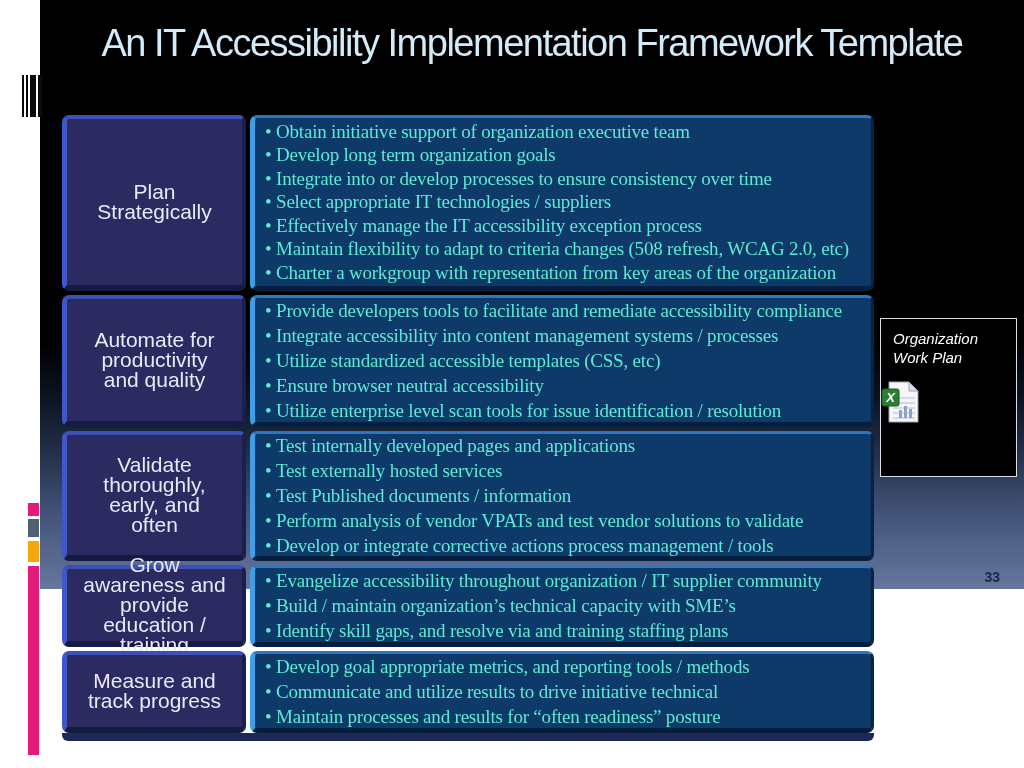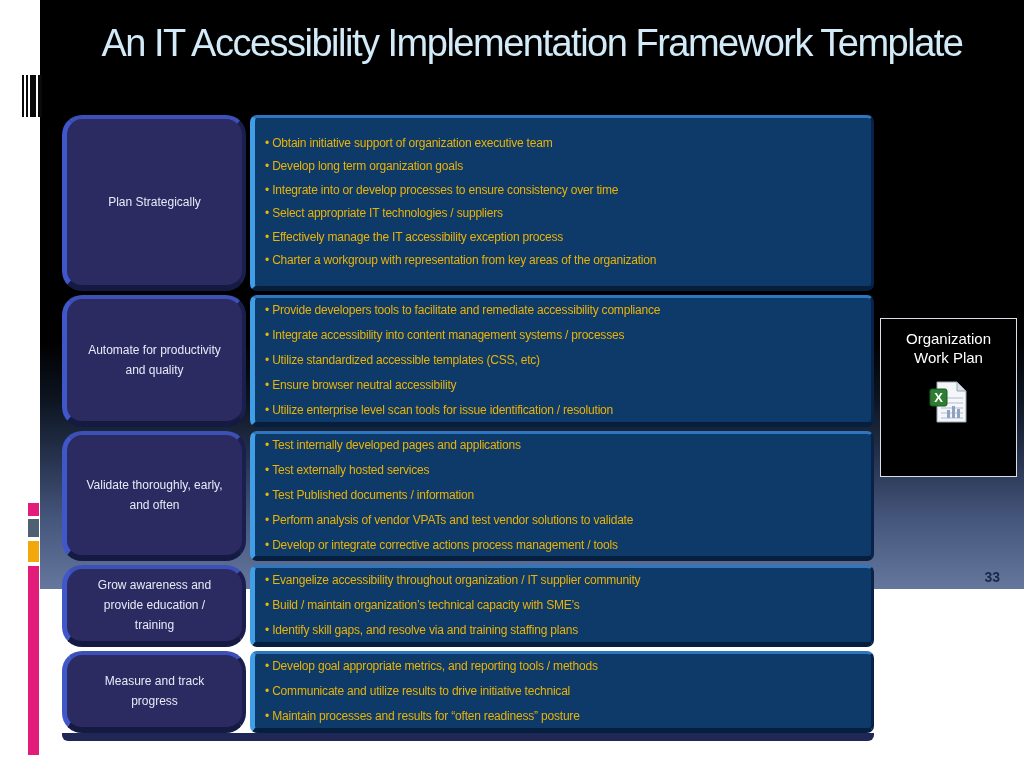--- a/index.html
+++ b/index.html
@@ -31,35 +31,35 @@
   .trow:nth-child(1){height:176px;}
   .trow:nth-child(2){height:132px;}
   .trow:nth-child(3){height:130px;}
   .trow:nth-child(4){height:82px;}
   .trow:nth-child(5){height:82px;}
   .cell{box-sizing:border-box;border-radius:7px;}
   .label-cell{width:184px;flex:0 0 184px;background:#2b2b62;
       border-style:solid;border-width:4px 4px 6px 5px;
       border-color:#3c50b8 #1a1f4f #151a42 #3f57c8;
       display:flex;align-items:center;justify-content:center;text-align:center;
-      color:#e9e9f7;font-size:12px;line-height:20px;padding:0 16px;border-radius:20px;}
+      color:#e9e9f7;font-size:21px;line-height:20px;padding:0 16px;}
   .bullets-cell{flex:1;background:#0d3a69;
       border-style:solid;border-width:3px 3px 5px 5px;
       border-color:#2d77c0 #082347 #071f3e #3f9ee6;
       display:flex;align-items:center;padding:2px 6px 2px 10px;}
   ul.bullets{list-style:none;margin:0;padding:0;}
-  ul.bullets li{color:#eab308;font-size:12px;line-height:25px;letter-spacing:-0.2px;white-space:nowrap;}
+  ul.bullets li{color:#5eead4;font-size:19px;line-height:25px;letter-spacing:-0.2px;white-space:nowrap;font-family:Liberation Serif, serif;}
   .trow:nth-child(1) ul.bullets li{line-height:23.5px;}
   ul.bullets li::before{content:"\2022\00a0";}
   .table-bottom-shadow{position:absolute;left:22px;top:733px;width:812px;height:8px;
       background:#1f2757;border-radius:0 0 6px 6px;}
 
   
   .workplan{position:absolute;left:840px;top:318px;width:137px;height:159px;
-      background:#000;border:1px solid #d9dfe8;box-sizing:border-box;text-align:center;}
+      background:#000;border:1px solid #d9dfe8;box-sizing:border-box;font-style:italic;}
   .wp-label{margin-top:10px;color:#ffffff;font-size:15px;line-height:19px;padding:0 12px;}
   .wp-icon{margin-top:13px;display:inline-block;}
 
   .pagenum{position:absolute;right:24px;bottom:4px;color:#1b2949;
       font-size:14px;font-weight:700;}
 </style>
 </head>
 <body>
 
 <div class="page">
@@ -86,20 +86,21 @@
         <div class="cell label-cell">
           <span class="label-text">Plan Strategically</span>
         </div>
         <div class="cell bullets-cell">
           <ul class="bullets">
               <li>Obtain initiative support of organization executive team</li>
               <li>Develop long term organization goals</li>
               <li>Integrate into or develop processes to ensure consistency over time</li>
               <li>Select appropriate IT technologies / suppliers</li>
               <li>Effectively manage the IT accessibility exception process</li>
+              <li>Maintain flexibility to adapt to criteria changes (508 refresh, WCAG 2.0, etc)</li>
               <li>Charter a workgroup with representation from key areas of the organization</li>
             </ul>
         </div>
       </div>
 
       <div class="trow">
         <div class="cell label-cell">
           <span class="label-text">Automate for productivity and quality</span>
         </div>
         <div class="cell bullets-cell">

